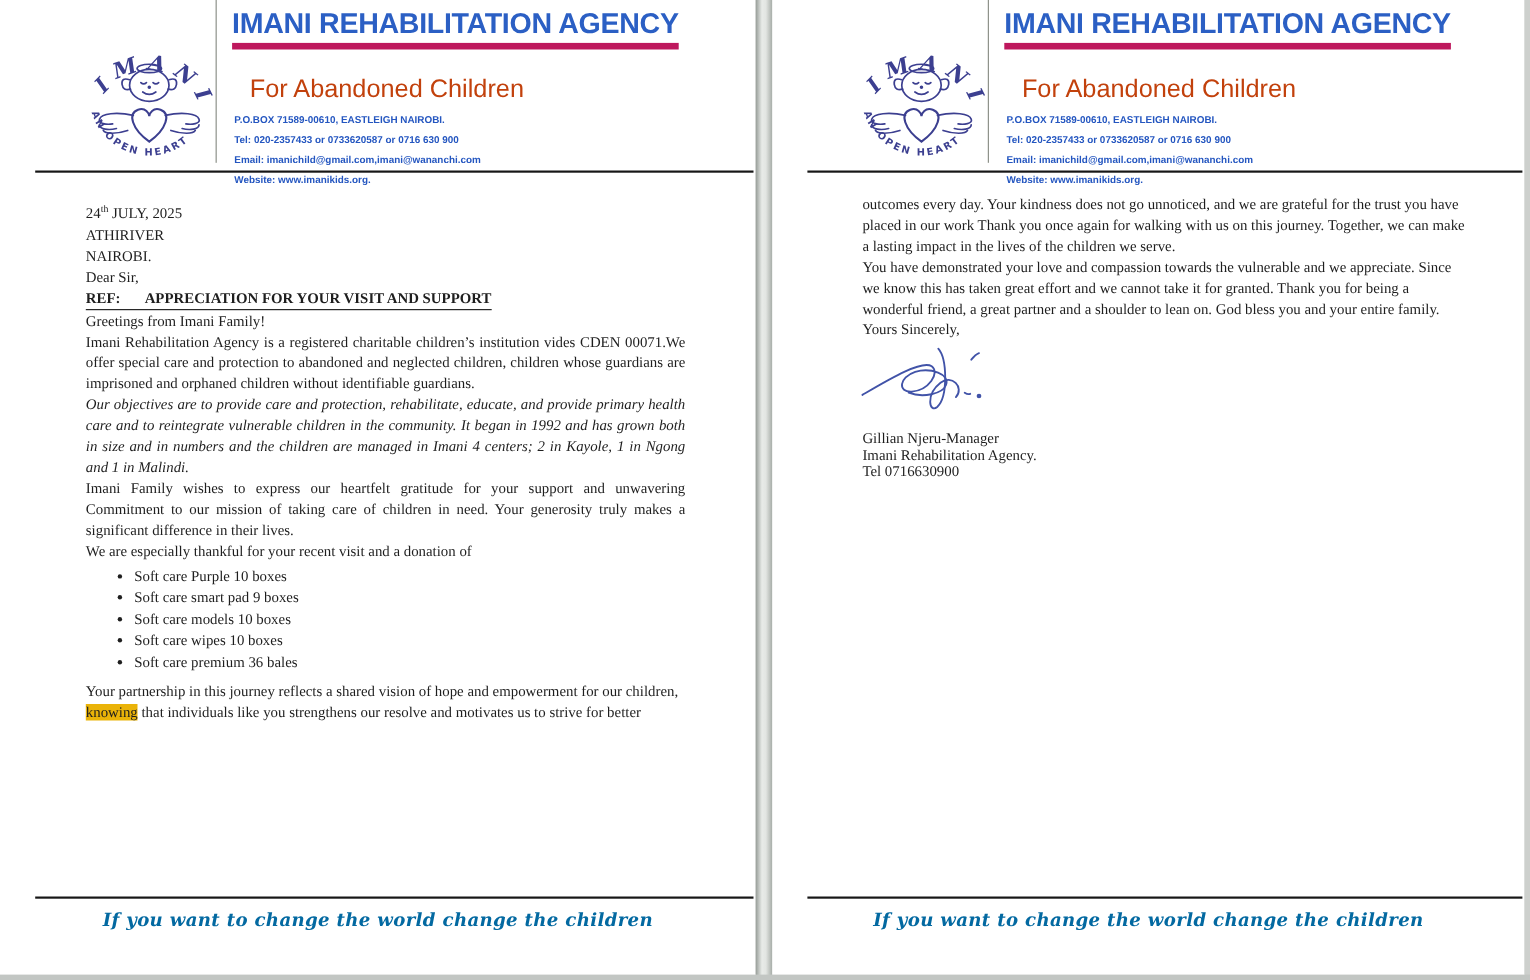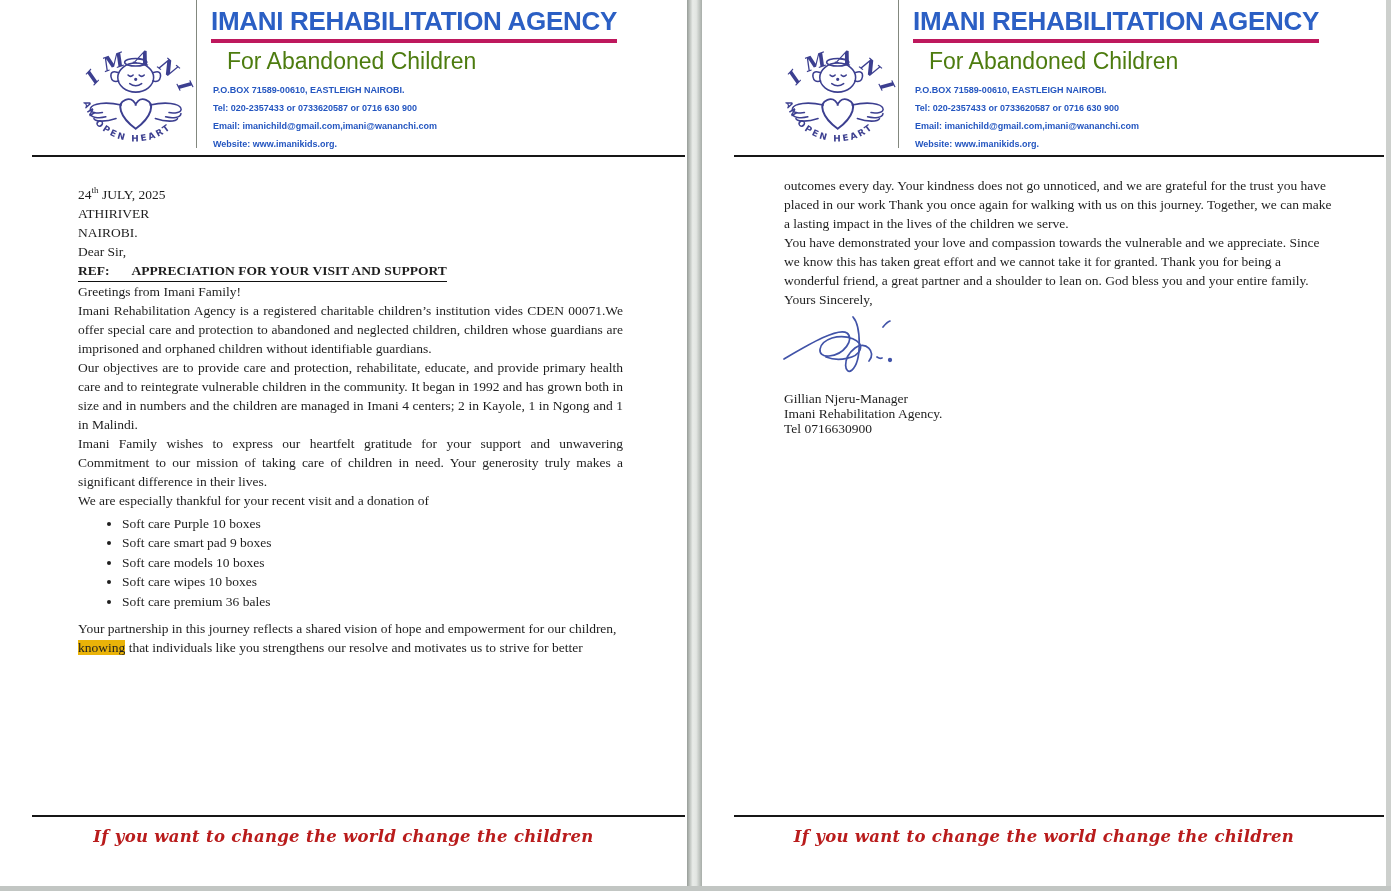--- a/index.html
+++ b/index.html
@@ -11,60 +11,60 @@
     background:linear-gradient(90deg,#969c97 0%,#e8ebe8 38%,#e2e5e2 62%,#a7ada8 100%);}
   .right-edge{position:absolute;left:1386px;top:0;width:5px;height:886px;background:#cdd0cd;}
 
   
   .letterhead{position:absolute;top:0;left:0;right:0;height:157px;}
   .lh-rule{position:absolute;top:155px;left:32px;right:2px;height:2px;background:#161616;}
   .v-div{position:absolute;left:196px;top:0;width:1px;height:148px;background:#83887f;}
   .logo{position:absolute;left:70px;top:20px;}
   .lh-text{position:absolute;left:211px;top:6px;right:6px;}
   .org-name{display:inline-block;font-family:"Liberation Sans",sans-serif;font-weight:700;
-    font-size:26px;letter-spacing:-.3px;color:#2b5fc4;border-bottom:4px solid #be185d;
+    font-size:26px;letter-spacing:-.3px;color:#2b5fc4;border-bottom:6px solid #be185d;
     padding-bottom:2px;white-space:nowrap;}
-  .tagline{font-family:"Liberation Sans",sans-serif;font-size:23px;color:#4d7c0f;
-    margin:5px 0 6px 16px;}
+  .tagline{font-family:"Liberation Sans",sans-serif;font-size:23px;color:#c2410c;
+    margin:22px 0 6px 16px;}
   .contact{font-family:"Liberation Sans",sans-serif;font-weight:700;font-size:9px;
     color:#2456c0;line-height:18px;margin-left:2px;}
   .contact div{white-space:nowrap;}
 
   
   .content{position:absolute;font-size:13.5px;line-height:19px;color:#1e1e1e;}
   #page1 .content{left:78px;top:181px;width:545px;}
   #page2 .content{left:82px;top:176px;width:548px;}
   .content p{margin:0;}
   .date{margin:0 0 18px;}
   sup{font-size:9px;}
   .addr{margin:0 0 13px;}
   .salutation{margin-top:29px;}
   .ref{margin:0 0 14px;}
   .ref-u{display:inline-block;border-bottom:1.5px solid #111;padding-bottom:1px;font-weight:700;}
   .ref-title{margin-left:22px;}
   .greeting{margin:0 0 11px;}
   .p-just{text-align:justify;}
   .p1{margin:0 0 27px;}
-  .p2{margin:0 0 10px;}
+  .p2{margin:0 0 10px;font-style:italic;}
   .p3{margin:0 0 5px;}
   .intro{margin:0 0 8px;}
   ul.donations{margin:4px 0 8px;padding-left:44px;}
   ul.donations li{line-height:19.5px;}
   .hl{background:#eab308;}
   .pg2-p1{margin:0 0 15px;}
   .pg2-p2{margin:0 0 35px;}
   .closing{margin:0 0 15px;}
   .signature{margin:4px 0 0 -4px;display:block;}
   .sig-block{margin-top:16px;line-height:15px;}
 
   
   .foot-rule{position:absolute;top:815px;left:32px;right:2px;height:2px;background:#161616;}
   .motto{position:absolute;top:827px;left:0;right:0;text-align:center;
     font-family:"DejaVu Serif",serif;font-style:italic;font-weight:700;
-    font-size:16.5px;color:#b91c1c;letter-spacing:.3px;}
+    font-size:16.5px;color:#0369a1;letter-spacing:.3px;}
 </style>
 </head>
 <body>
 
 <div class="page" id="page1">
 
   <div class="letterhead">
     <svg class="logo" width="128" height="134" viewBox="0 0 150 150">
       <defs>
         <path id="arcTop1" d="M 22 88 A 58 58 0 0 1 132 88" fill="none"></path>

